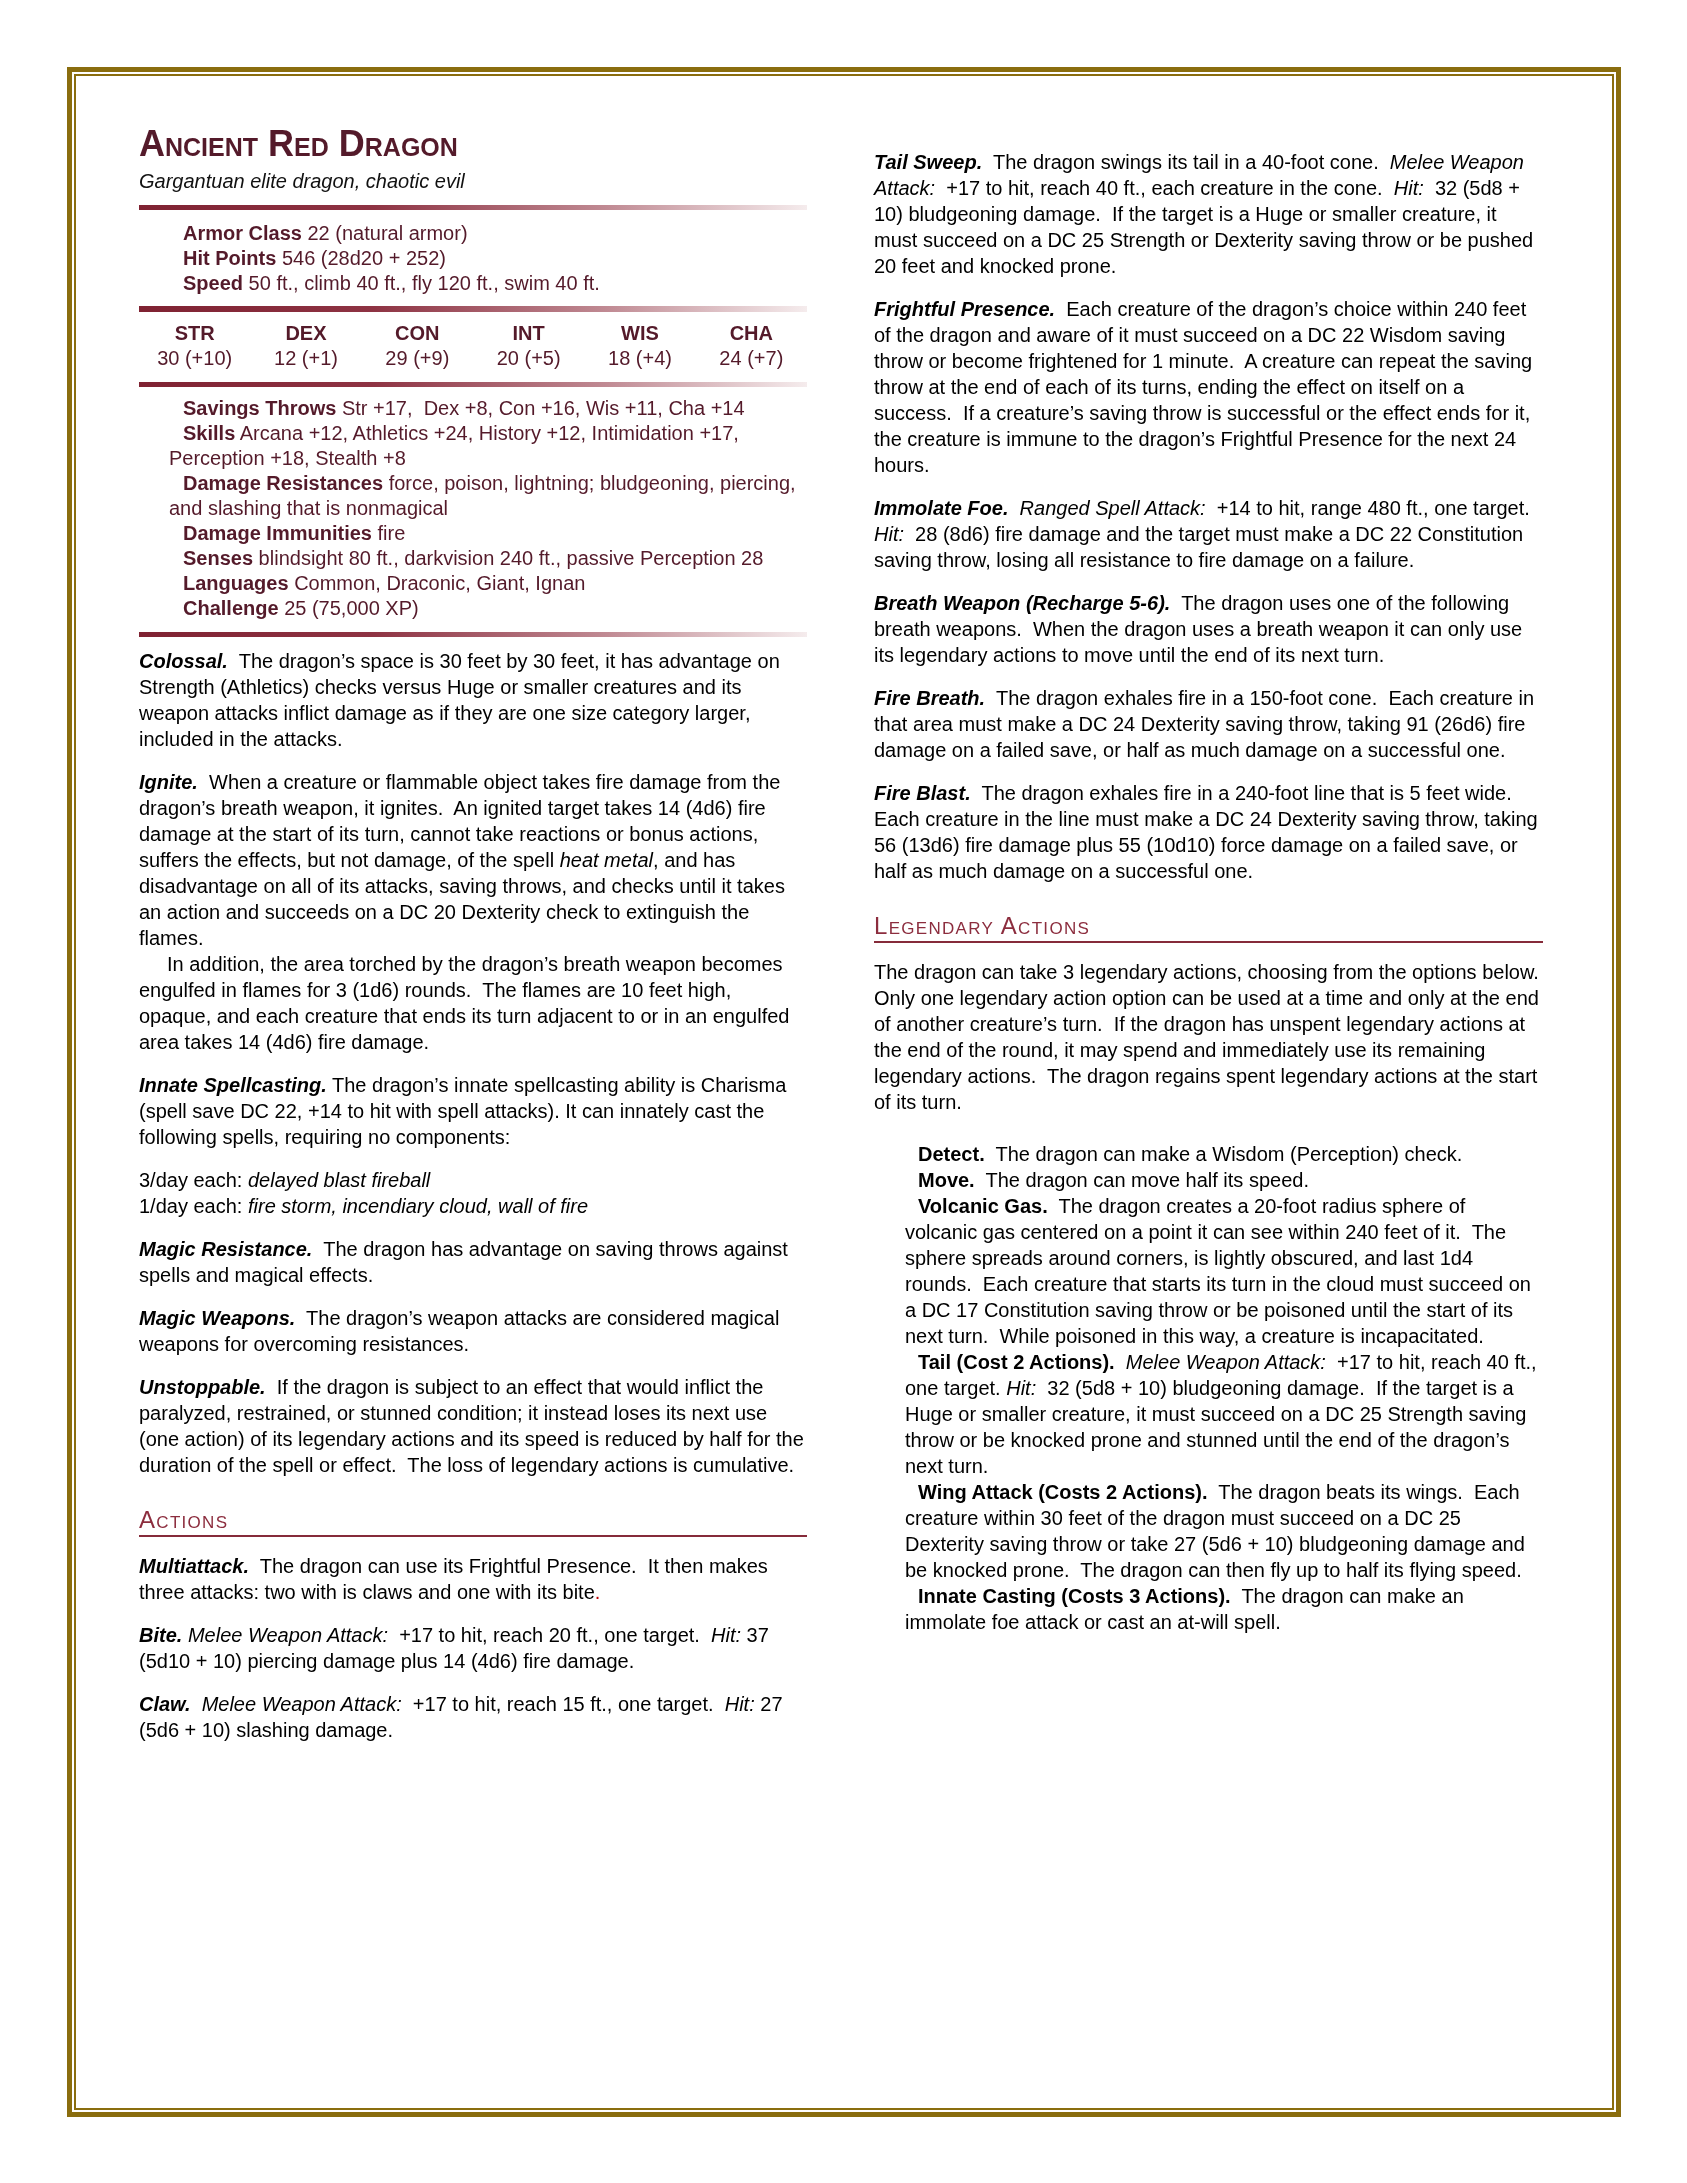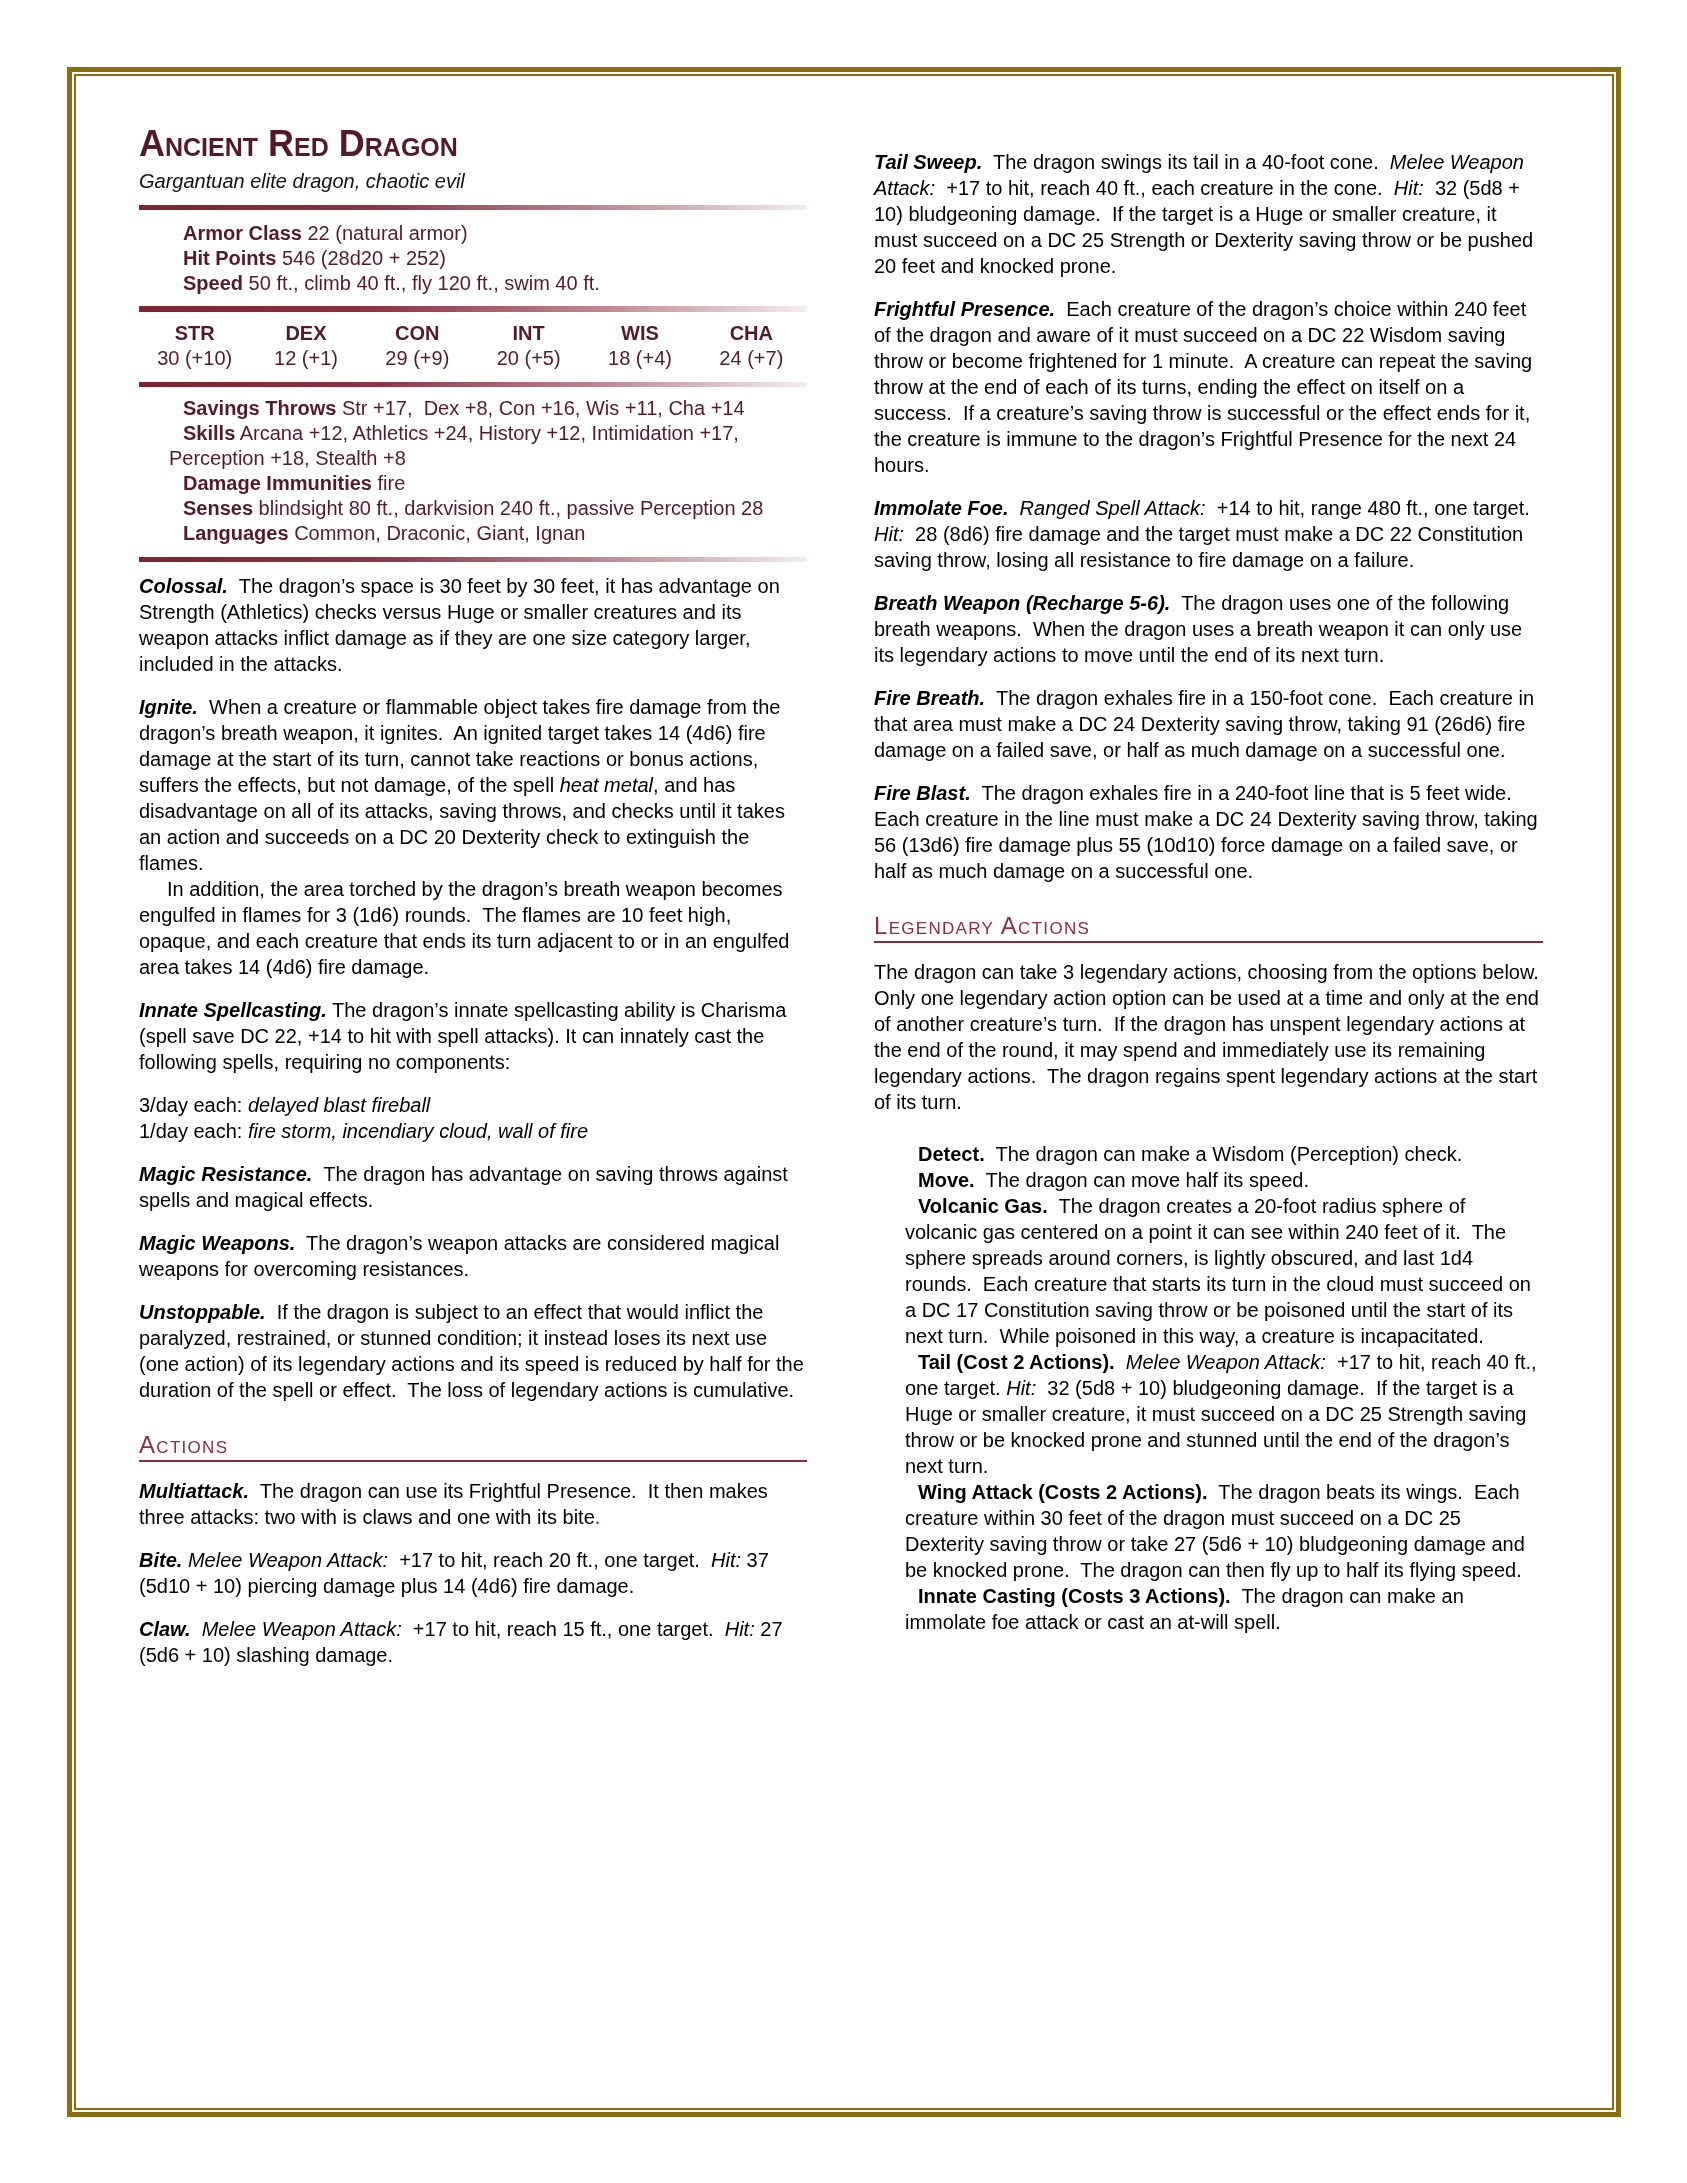--- a/index.html
+++ b/index.html
@@ -91,23 +91,25 @@
             <div class="ab-name">CHA</div>
             <div class="ab-score">24 (+7)</div>
           </div>
       </div>
 
       <div class="rule r3"></div>
 
       <div class="attrs">
         <p class="attr-line"><span class="b">Savings Throws</span><span> Str +17,  Dex +8, Con +16, Wis +11, Cha +14</span></p>
         <p class="attr-line"><span class="b">Skills</span><span> Arcana +12, Athletics +24, History +12, Intimidation +17, Perception +18, Stealth +8</span></p>
+        <p class="attr-line"><span class="b">Damage Resistances</span><span> force, poison, lightning; bludgeoning, piercing, and slashing that is nonmagical</span></p>
         <p class="attr-line"><span class="b">Damage Immunities</span><span> fire</span></p>
         <p class="attr-line"><span class="b">Senses</span><span> blindsight 80 ft., darkvision 240 ft., passive Perception 28</span></p>
         <p class="attr-line"><span class="b">Languages</span><span> Common, Draconic, Giant, Ignan</span></p>
+        <p class="attr-line"><span class="b">Challenge</span><span> 25 (75,000 XP)</span></p>
       </div>
 
       <div class="rule r4"></div>
 
       <div class="traits">
         <p class="para"><span class="bi">Colossal.</span><span>  The dragon’s space is 30 feet by 30 feet, it has advantage on Strength (Athletics) checks versus Huge or smaller creatures and its weapon attacks inflict damage as if they are one size category larger, included in the attacks.</span></p>
         <p class="para tight"><span class="bi">Ignite.</span><span>  When a creature or flammable object takes fire damage from the dragon’s breath weapon, it ignites.  An ignited target takes 14 (4d6) fire damage at the start of its turn, cannot take reactions or bonus actions, suffers the effects, but not damage, of the spell </span><span class="i">heat metal</span><span>, and has disadvantage on all of its attacks, saving throws, and checks until it takes an action and succeeds on a DC 20 Dexterity check to extinguish the flames.</span></p>
         <p class="para indent1"><span>In addition, the area torched by the dragon’s breath weapon becomes engulfed in flames for 3 (1d6) rounds.  The flames are 10 feet high, opaque, and each creature that ends its turn adjacent to or in an engulfed area takes 14 (4d6) fire damage.</span></p>
         <p class="para"><span class="bi">Innate Spellcasting.</span><span> The dragon’s innate spellcasting ability is Charisma (spell save DC 22, +14 to hit with spell attacks). It can innately cast the following spells, requiring no components:</span></p>
         <p class="para tight"><span>3/day each: </span><span class="i">delayed blast fireball</span></p>

